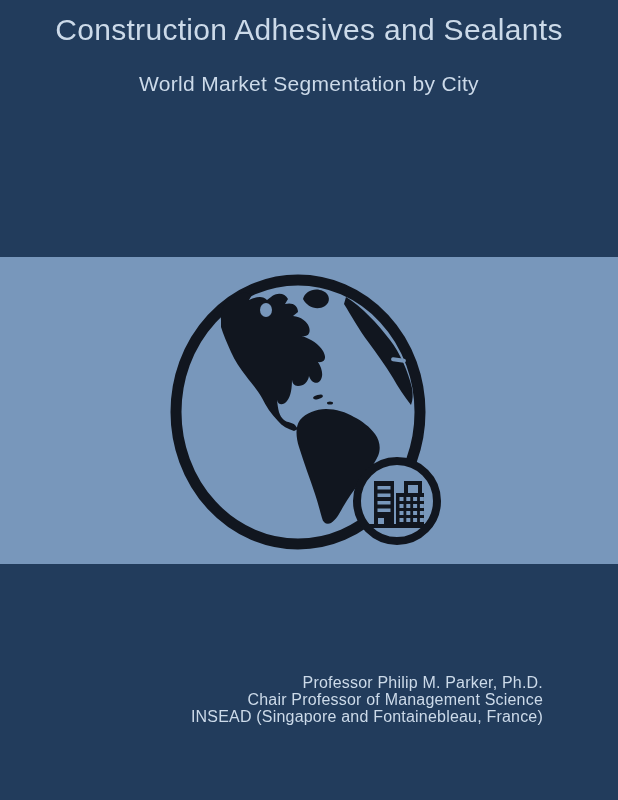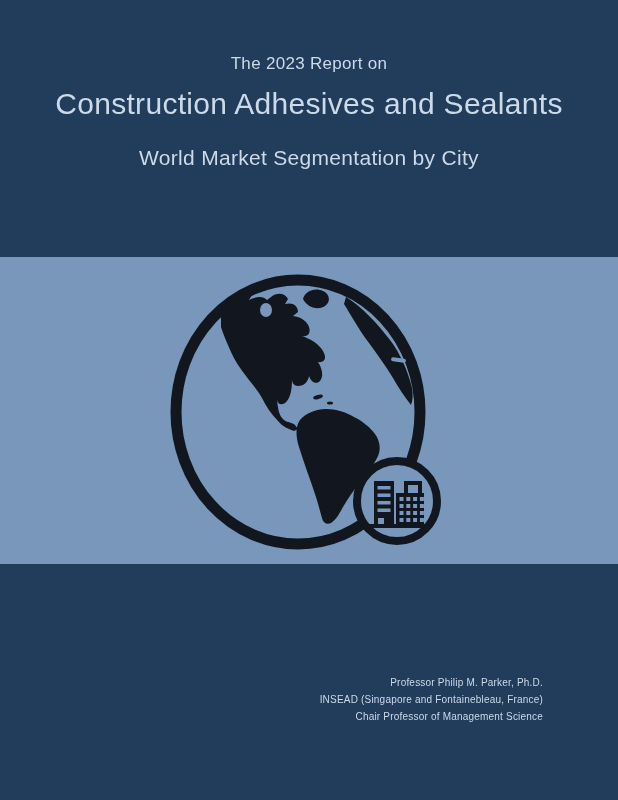--- a/index.html
+++ b/index.html
@@ -24,33 +24,32 @@
   .subtitle{
     margin-top:24px;font-size:21px;letter-spacing:.3px;color:var(--text);
   }
   .band{
     height:307px;background:var(--band);position:relative;overflow:hidden;
   }
   .band svg{position:absolute;left:0;top:0;}
   .bottom{height:236px;position:relative;}
   .author-block{
     position:absolute;top:110px;right:75px;text-align:right;
-    font-size:10px;line-height:17px;letter-spacing:.2px;color:var(--text);
+    font-size:16px;line-height:17px;letter-spacing:.2px;color:var(--text);
   }
   .ink-fill{fill:var(--ink);}
   .ink-stroke{stroke:var(--ink);fill:none;}
   .band-fill{fill:var(--band);}
 </style>
 </head>
 <body>
 
 <div class="cover">
 
   <div class="top">
-    <div class="report-label">The 2023 Report on</div>
     <h1 class="title">
       <span>Construction Adhesives and Sealants</span>
     </h1>
     <div class="subtitle">World Market Segmentation by City</div>
   </div>
 
   <div class="band">
     <svg width="618" height="307" viewBox="0 0 618 307">
 
       <ellipse cx="298" cy="155" rx="122" ry="132" class="ink-stroke" stroke-width="11"></ellipse>
@@ -113,18 +112,18 @@
         <rect x="419.9" y="261" width="4" height="4" class="band-fill"></rect>
 
         <path class="ink-stroke" stroke-width="4" d="M406,236 L406,226 L420,226 L420,236"></path>
       </g>
     </svg>
   </div>
 
   <div class="bottom">
     <div class="author-block">
       <div>Professor Philip M. Parker, Ph.D.</div>
+      <div>Chair Professor of Management Science</div>
       <div>INSEAD (Singapore and Fontainebleau, France)</div>
-      <div>Chair Professor of Management Science</div>
     </div>
   </div>
 
 </div>
 
 </body></html>

